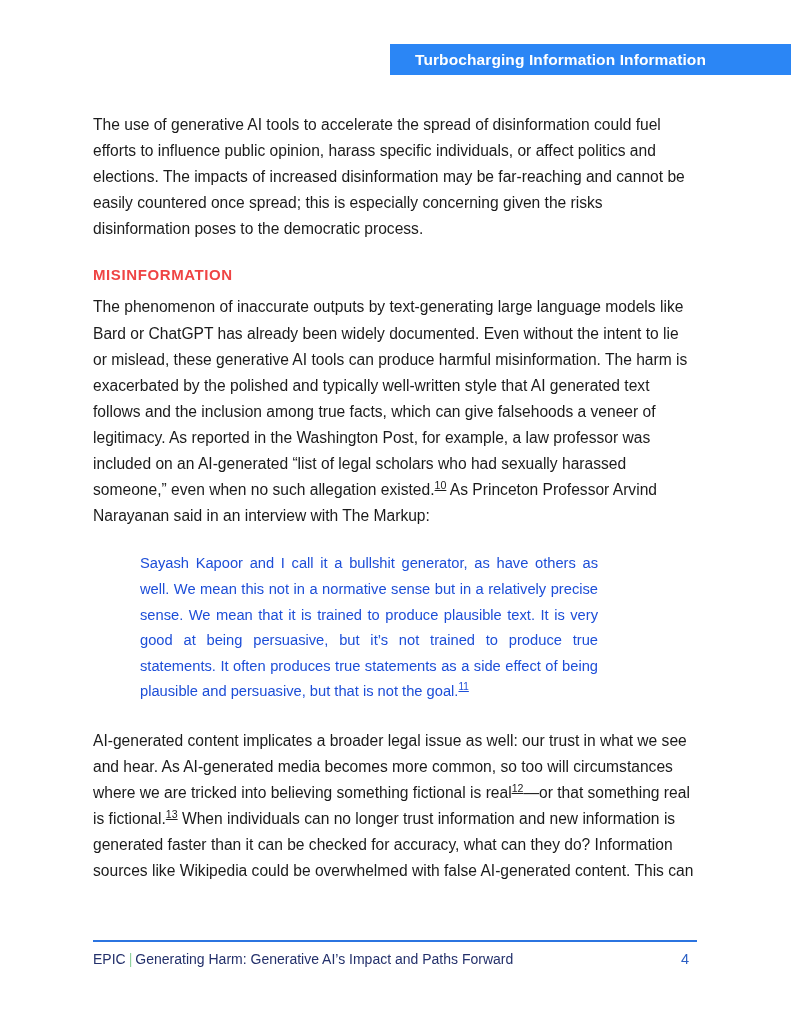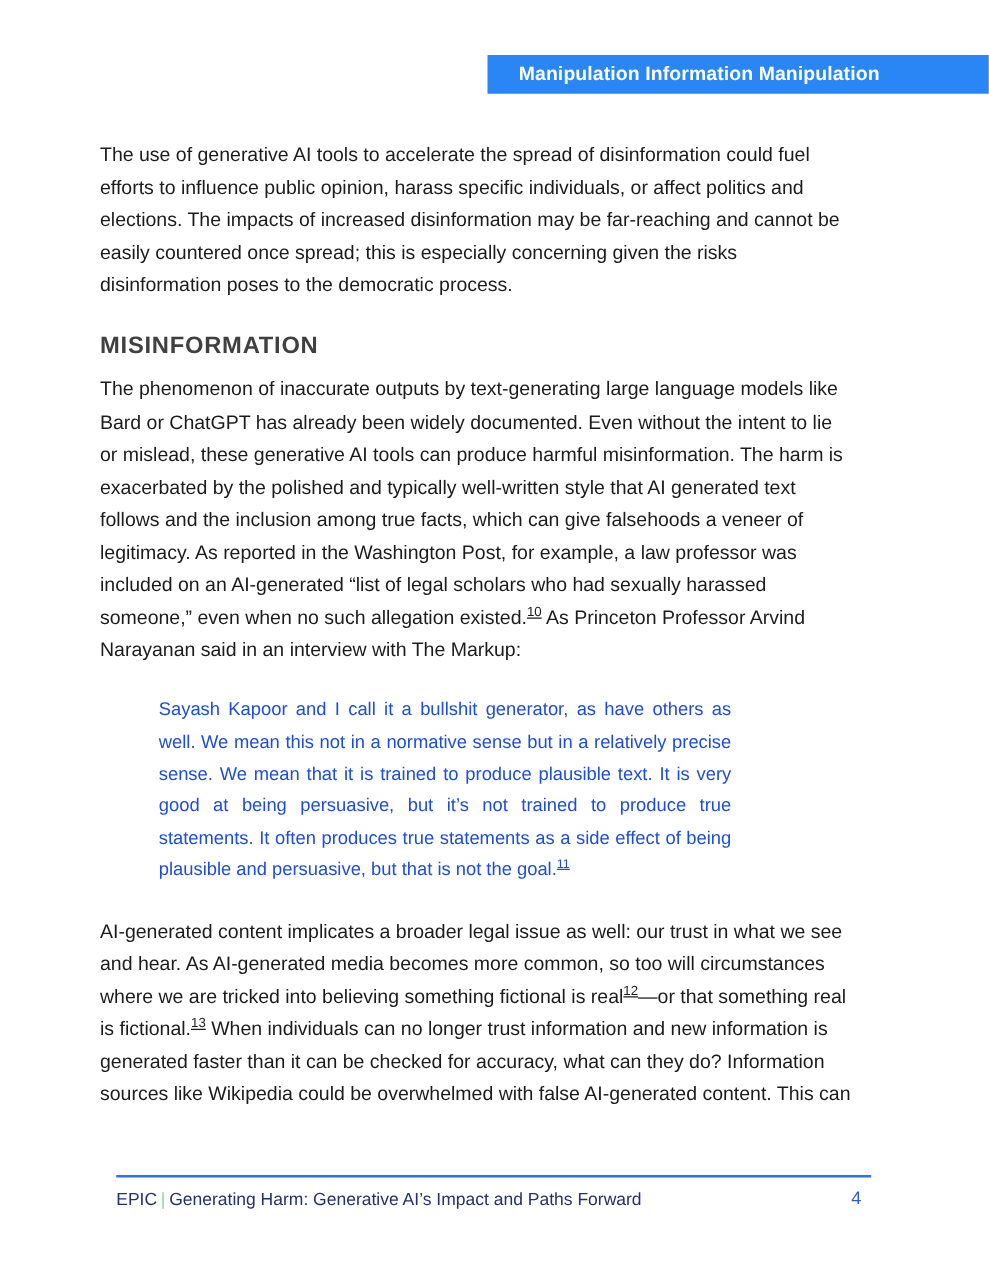--- a/index.html
+++ b/index.html
@@ -38,44 +38,44 @@
     font-size: 15.5px;
     font-weight: bold;
     letter-spacing: 0.1px;
     padding-left: 25px;
     white-space: nowrap;
   }
 
   
   .content {
     position: absolute;
-    left: 80px;
+    left: 93px;
     top: 112px;
     width: 603px;
   }
 
   p.body-para {
     margin: 0 0 0 0;
     font-size: 15.6px;
     line-height: 26.1px;
     color: #1b1b1b;
     text-align: left;
   }
 
   .gap-after-p1 { height: 24px; }
   .gap-after-h2 { height: 11px; }
   .gap-after-p2 { height: 22px; }
   .gap-after-quote { height: 23px; }
 
   h2.section-heading {
     margin: 0;
-    font-size: 19px;
+    font-size: 15px;
     font-weight: bold;
     letter-spacing: 0.6px;
-    color: #404040;
+    color: #ef4444;
     text-transform: uppercase;
   }
 
   blockquote.pull-quote {
     margin: 0;
     padding: 0 0 0 47px;
     width: 505px;
     box-sizing: border-box;
     font-size: 14.7px;
     line-height: 25.6px;
@@ -123,21 +123,21 @@
     font-weight: normal;
     padding-right: 8px;
   }
 </style>
 </head>
 <body>
 
 <div class="page">
 
   <div class="header-banner">
-    <span class="header-banner-title">Manipulation Information Manipulation</span>
+    <span class="header-banner-title">Turbocharging Information Information</span>
   </div>
 
   <div class="content">
 
     <p class="body-para">The use of generative AI tools to accelerate the spread of disinformation could fuel efforts to influence public opinion, harass specific individuals, or affect politics and elections. The impacts of increased disinformation may be far-reaching and cannot be easily countered once spread; this is especially concerning given the risks disinformation poses to the democratic process.</p>
 
     <div class="gap-after-p1"></div>
 
     <h2 class="section-heading">MISINFORMATION</h2>
 

